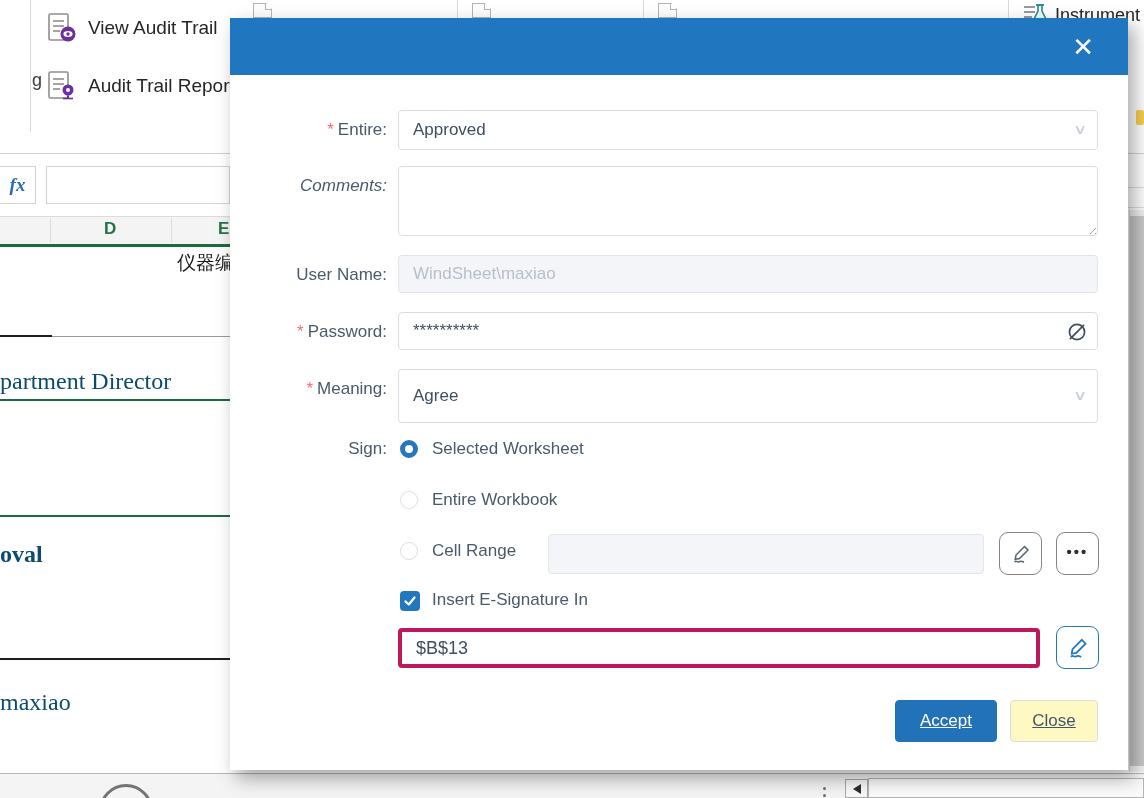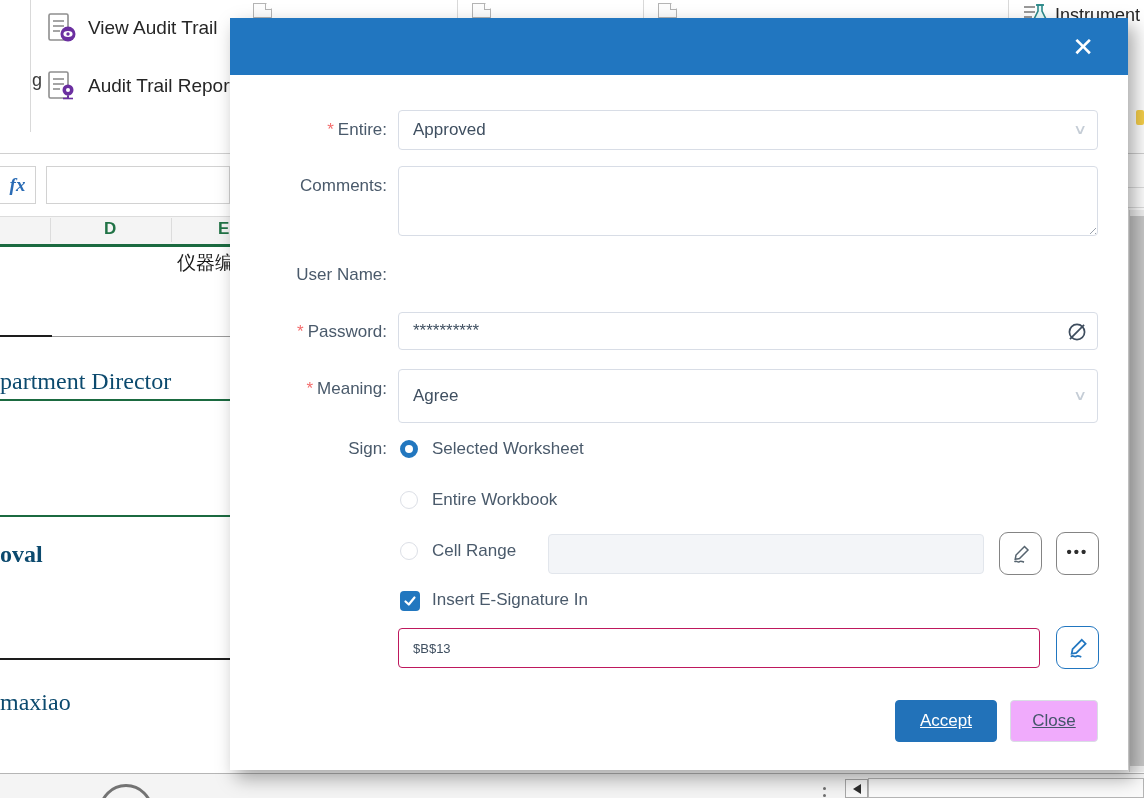--- a/index.html
+++ b/index.html
@@ -113,27 +113,27 @@
   .sq-btn.gray { border:1.5px solid #848484; }
   .sq-btn.blue { border:1.5px solid #2176c0; }
   .ellipsis-txt { font-size:15px; letter-spacing:2px; color:#2d2d2d; font-weight:bold;
     transform:translateY(-2px); }
 
   .checkbox { position:absolute; left:170px; top:573px; width:20px; height:20px;
     background:#2277bf; border-radius:4px; display:flex; align-items:center;
     justify-content:center; cursor:pointer; }
 
   .ref-input { position:absolute; left:168px; top:610px; width:642px; height:40px;
-    background:#fff; border:1px solid #be185d; border-radius:4px; padding:0 14px;
-    font-size:13px; color:#3f4f60; outline:none; }
+    background:#fff; border:4px solid #be185d; border-radius:4px; padding:0 14px;
+    font-size:18px; color:#3f4f60; outline:none; }
 
   .btn { position:absolute; top:682px; height:42px; border-radius:4px; font-size:17px;
     display:flex; align-items:center; justify-content:center; cursor:pointer;text-decoration:underline; }
   .btn-accept { left:665px; width:102px; background:#2272b9; color:#fff; border:1px solid #2272b9; }
-  .btn-close  { left:780px; width:88px;  background:#f0abfc; color:#44556a; border:1px solid #d9dde4; }
+  .btn-close  { left:780px; width:88px;  background:#fef9c3; color:#44556a; border:1px solid #d9dde4; }
 </style>
 </head>
 <body>
 
 <div class="stage">
 
   <div class="bg">
 
     <div class="vline" style="left:30px; top:0; height:132px;"></div>
     <span class="partial-txt" style="left:0; top:70px;">g</span>
@@ -239,29 +239,30 @@
     </div>
 
     <div class="f-label" style="top:102px;">
       <span class="req">*</span><span>Entire:</span>
     </div>
     <div class="sel" style="top:92px;">
       <span>Approved</span>
       <span class="chev">∨</span>
     </div>
 
-    <div class="f-label" style="top:158px;">
+    <div class="f-label" style="top:158px;font-style:italic;">
       <span>Comments:</span>
     </div>
     <textarea class="comments" style=""></textarea>
     <div class="resize-grip"></div>
 
     <div class="f-label" style="top:247px;">
       <span>User Name:</span>
     </div>
+    <input class="inp disabled" style="top: 237px;" readonly="" value="WindSheet\maxiao">
 
     <div class="f-label" style="top:304px;">
       <span class="req">*</span><span>Password:</span>
     </div>
     <input class="inp" style="top: 294px;" value="**********">
     <span class="eye-btn">
       <svg width="22" height="22" viewBox="0 0 18 18">
         <circle cx="9" cy="9" r="6.2" fill="none" stroke="#3e4d5e" stroke-width="1.4"></circle>
         <line x1="3.2" y1="14.8" x2="14.8" y2="3.2" stroke="#3e4d5e" stroke-width="1.4"></line>
       </svg>

